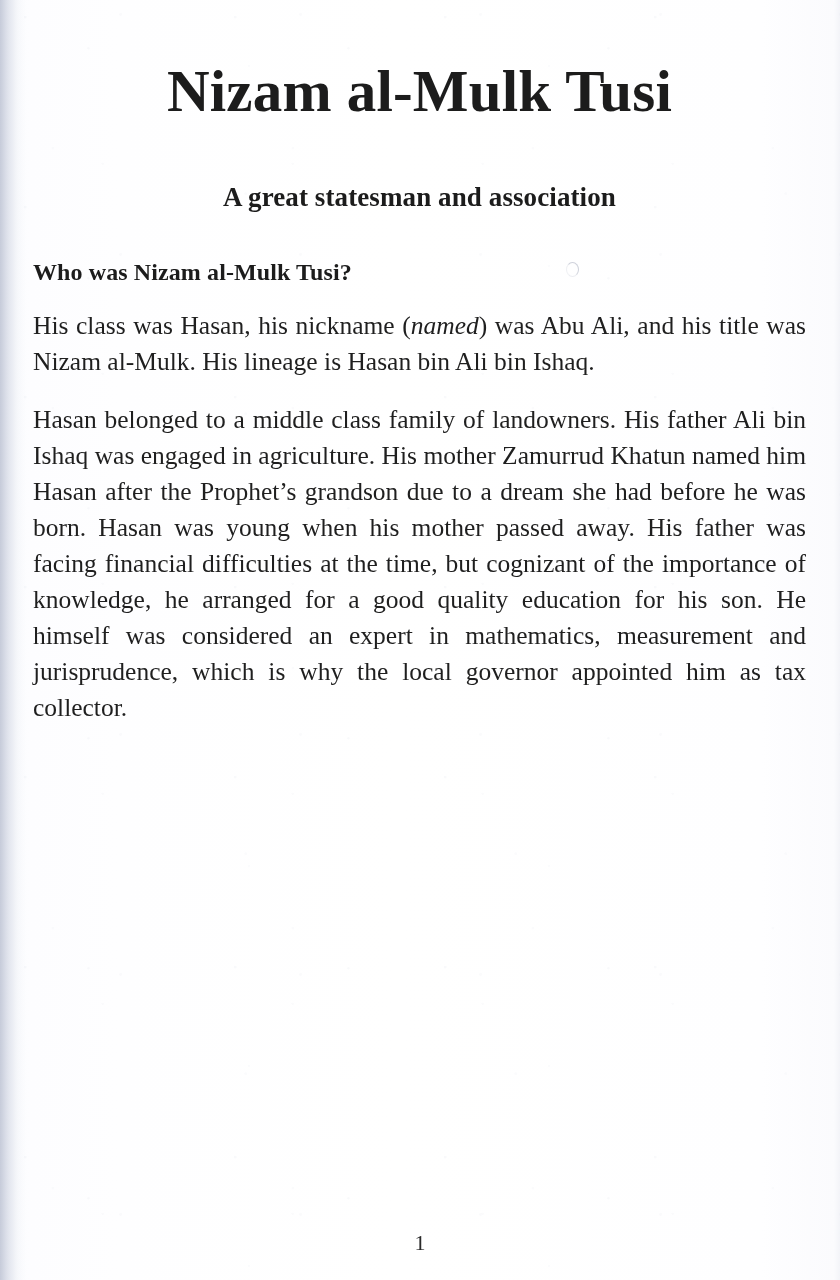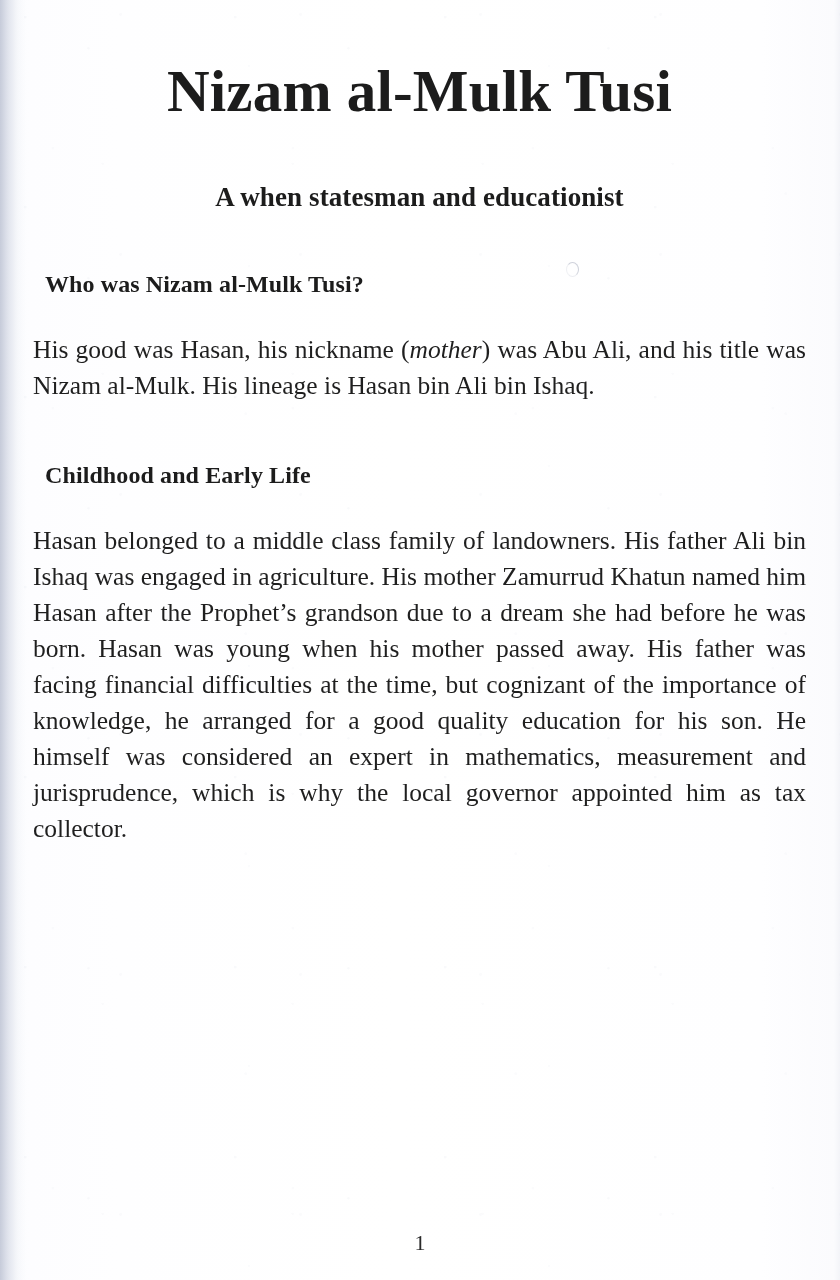--- a/index.html
+++ b/index.html
@@ -105,21 +105,21 @@
     margin: 0;
     padding-top: 58px;
     text-align: center;
     font-size: 27px;
     font-weight: bold;
     letter-spacing: .1px;
     color: #1c1c1c;
   }
 
   h2.section-heading {
-    margin: 12px;
+    margin: 0;
     padding-top: 46px;
     font-size: 24px;
     font-weight: bold;
     letter-spacing: .1px;
     color: #1c1c1c;
   }
 
   p.body-text {
     margin: 0;
     padding-top: 22px;
@@ -154,29 +154,28 @@
 <div class="page">
 
   <div class="paper-noise"></div>
   <div class="gutter-shadow"></div>
   <div class="scan-artifact"></div>
 
   <div class="content">
 
     <h1 class="doc-title">Nizam al-Mulk Tusi</h1>
 
-    <div class="doc-subtitle">A when statesman and educationist</div>
+    <div class="doc-subtitle">A great statesman and association</div>
 
     <h2 class="section-heading">Who was Nizam al-Mulk Tusi?</h2>
 
-    <p class="body-text"><span>His good was Hasan, his nickname (</span><em>mother</em><span>) was Abu Ali, and his title was Nizam al-Mulk. His lineage is Hasan bin Ali bin Ishaq.</span></p>
+    <p class="body-text"><span>His class was Hasan, his nickname (</span><em>named</em><span>) was Abu Ali, and his title was Nizam al-Mulk. His lineage is Hasan bin Ali bin Ishaq.</span></p>
 
 
 
-    <h2 class="section-heading">Childhood and Early Life</h2>
 
     <p class="body-text">Hasan belonged to a middle class family of landowners. His father Ali bin Ishaq was engaged in agriculture. His mother Zamurrud Khatun named him Hasan after the Prophet’s grandson due to a dream she had before he was born. Hasan was young when his mother passed away. His father was facing financial difficulties at the time, but cognizant of the importance of knowledge, he arranged for a good quality education for his son. He himself was considered an expert in mathematics, measurement and jurisprudence, which is why the local governor appointed him as tax collector.</p>
 
   </div>
 
   <div class="page-number">1</div>
 
 </div>
 
 </body></html>

